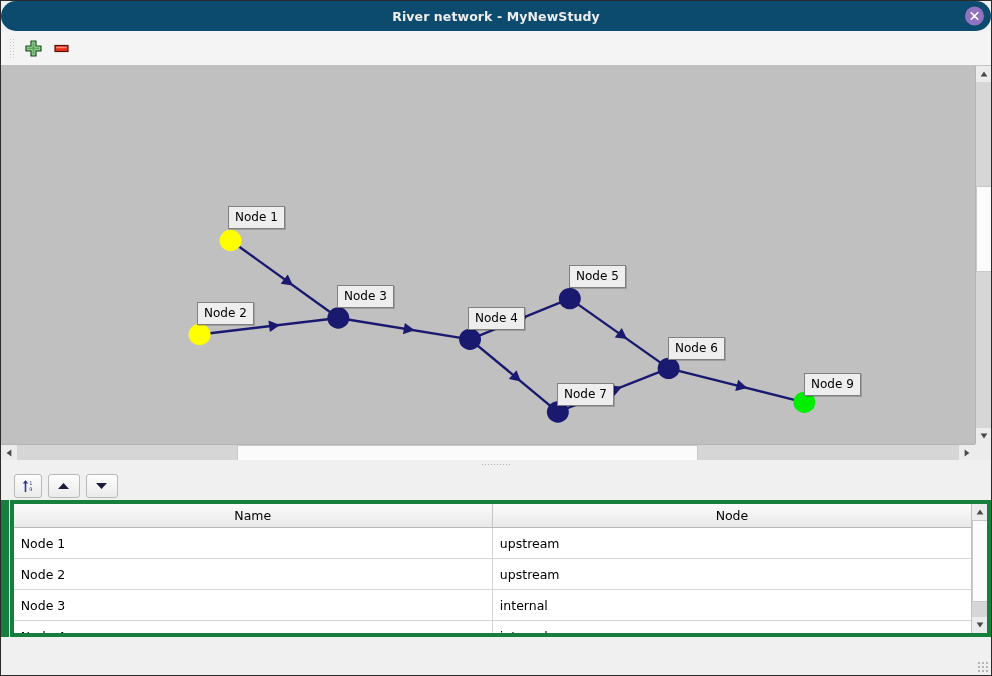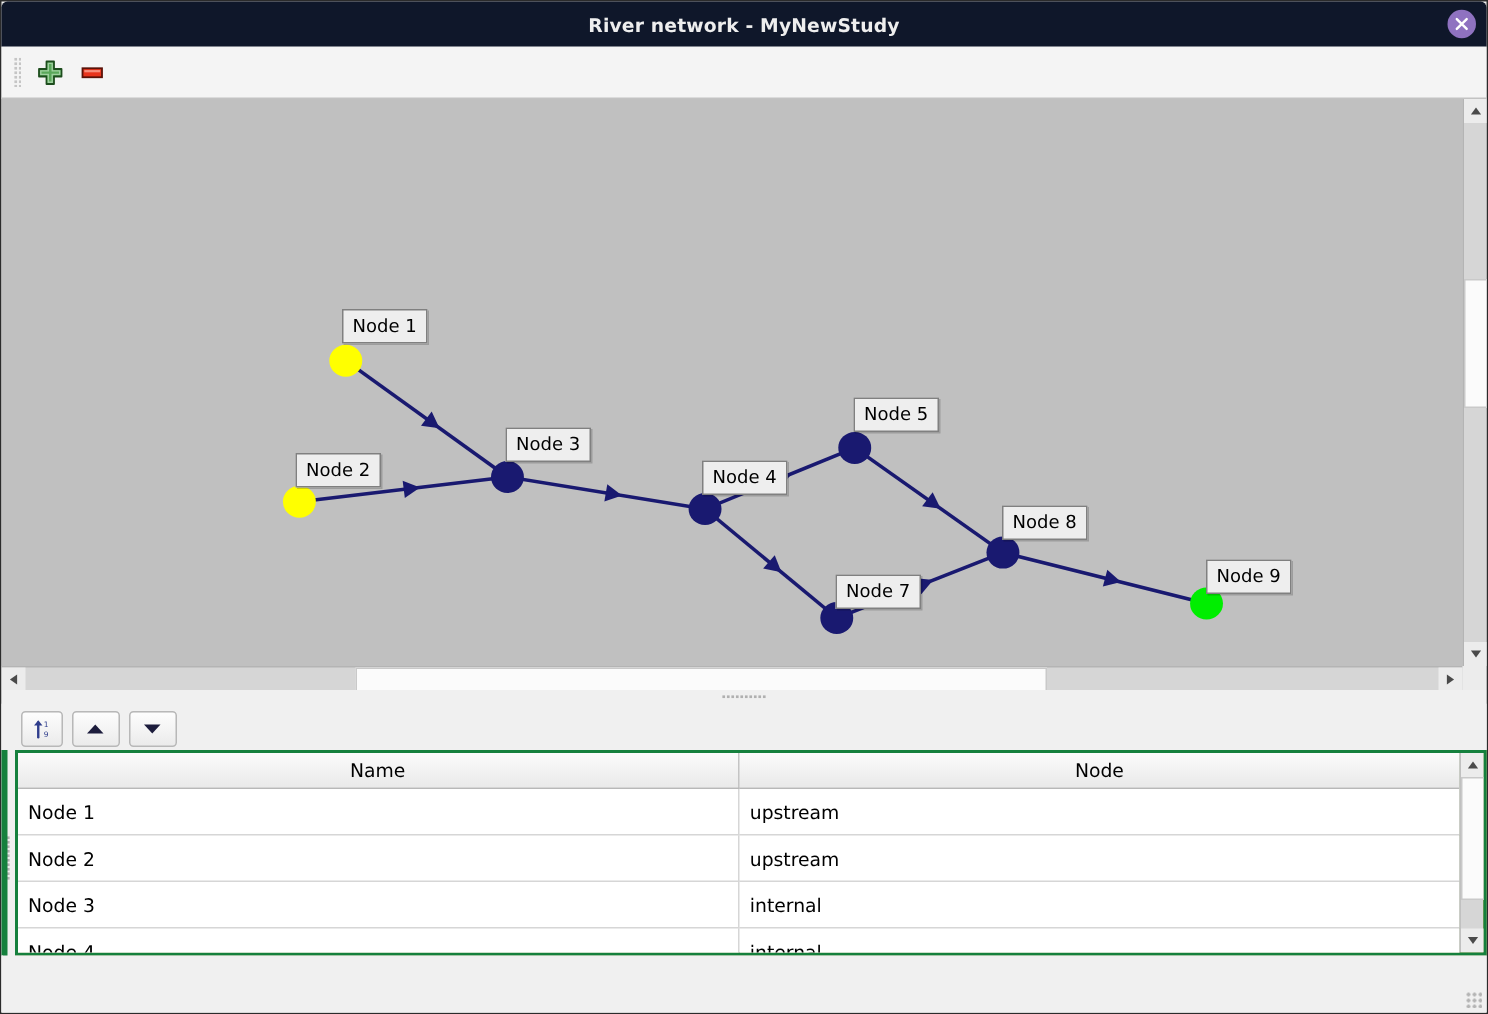--- a/index.html
+++ b/index.html
@@ -23,28 +23,29 @@
     box-sizing: border-box;
     background: #f0f0f0;
     border: 1px solid #2b2b2b;
     display: flex;
     flex-direction: column;
   }
   
   .titlebar {
     position: relative;
     height: 30px;
-    background: #0f172a;
+    background: #0c4a6e;
     color: #e8e8e8;
     display: flex;
     align-items: center;
     justify-content: center;
     flex: 0 0 30px;
     border-top-left-radius: 4px;
     border-top-right-radius: 4px;
+    border-radius: 15px;
   }
   .titlebar-text {
     font-size: 12.5px;
     font-weight: bold;
     letter-spacing: 0.1px;
     color: #eeeeee;
   }
   .close-btn {
     position: absolute;
     right: 7px;
@@ -234,22 +235,22 @@
     align-items: center;
     justify-content: center;
     cursor: pointer;
   }
   .sbtn.wide { width: 30px; }
 
   .table-shell {
     flex: 1 1 auto;
     position: relative;
     min-height: 0;
-    background: #4d7c0f;
-    border: 2px solid #15803d;
+    background: #c4b5fd;
+    border: 4px solid #15803d;
     box-sizing: border-box;
     overflow: hidden;
     margin-right: 0;
   }
   table.grid {
     border-collapse: collapse;
     table-layout: fixed;
     width: calc(100% - 16px);
     background: #ffffff;
   }
@@ -385,21 +386,21 @@
             <circle cx="805" cy="347" r="11" fill="#00ee00"></circle>
           </g>
       </svg>
       <div id="labels">
           <div class="nodelabel" style="left: 227px; top: 140px;">Node 1</div>
           <div class="nodelabel" style="left: 196px; top: 236px;">Node 2</div>
           <div class="nodelabel" style="left: 336px; top: 219px;">Node 3</div>
           <div class="nodelabel" style="left: 467px; top: 241px;">Node 4</div>
           <div class="nodelabel" style="left: 568px; top: 199px;">Node 5</div>
           <div class="nodelabel" style="left: 556px; top: 317px;">Node 7</div>
-          <div class="nodelabel" style="left: 667px; top: 271px;">Node 8</div>
+          <div class="nodelabel" style="left: 667px; top: 271px;">Node 6</div>
           <div class="nodelabel" style="left: 803px; top: 307px;">Node 9</div>
         </div>
     </div>
 
     <div class="vscroll">
       <div class="sb-arrow up">
         <svg width="8" height="6" viewBox="0 0 8 6">
           <path d="M4 0.6 L7.4 5.4 L0.6 5.4 Z" fill="#4a4a4a"></path>
         </svg>
       </div>

